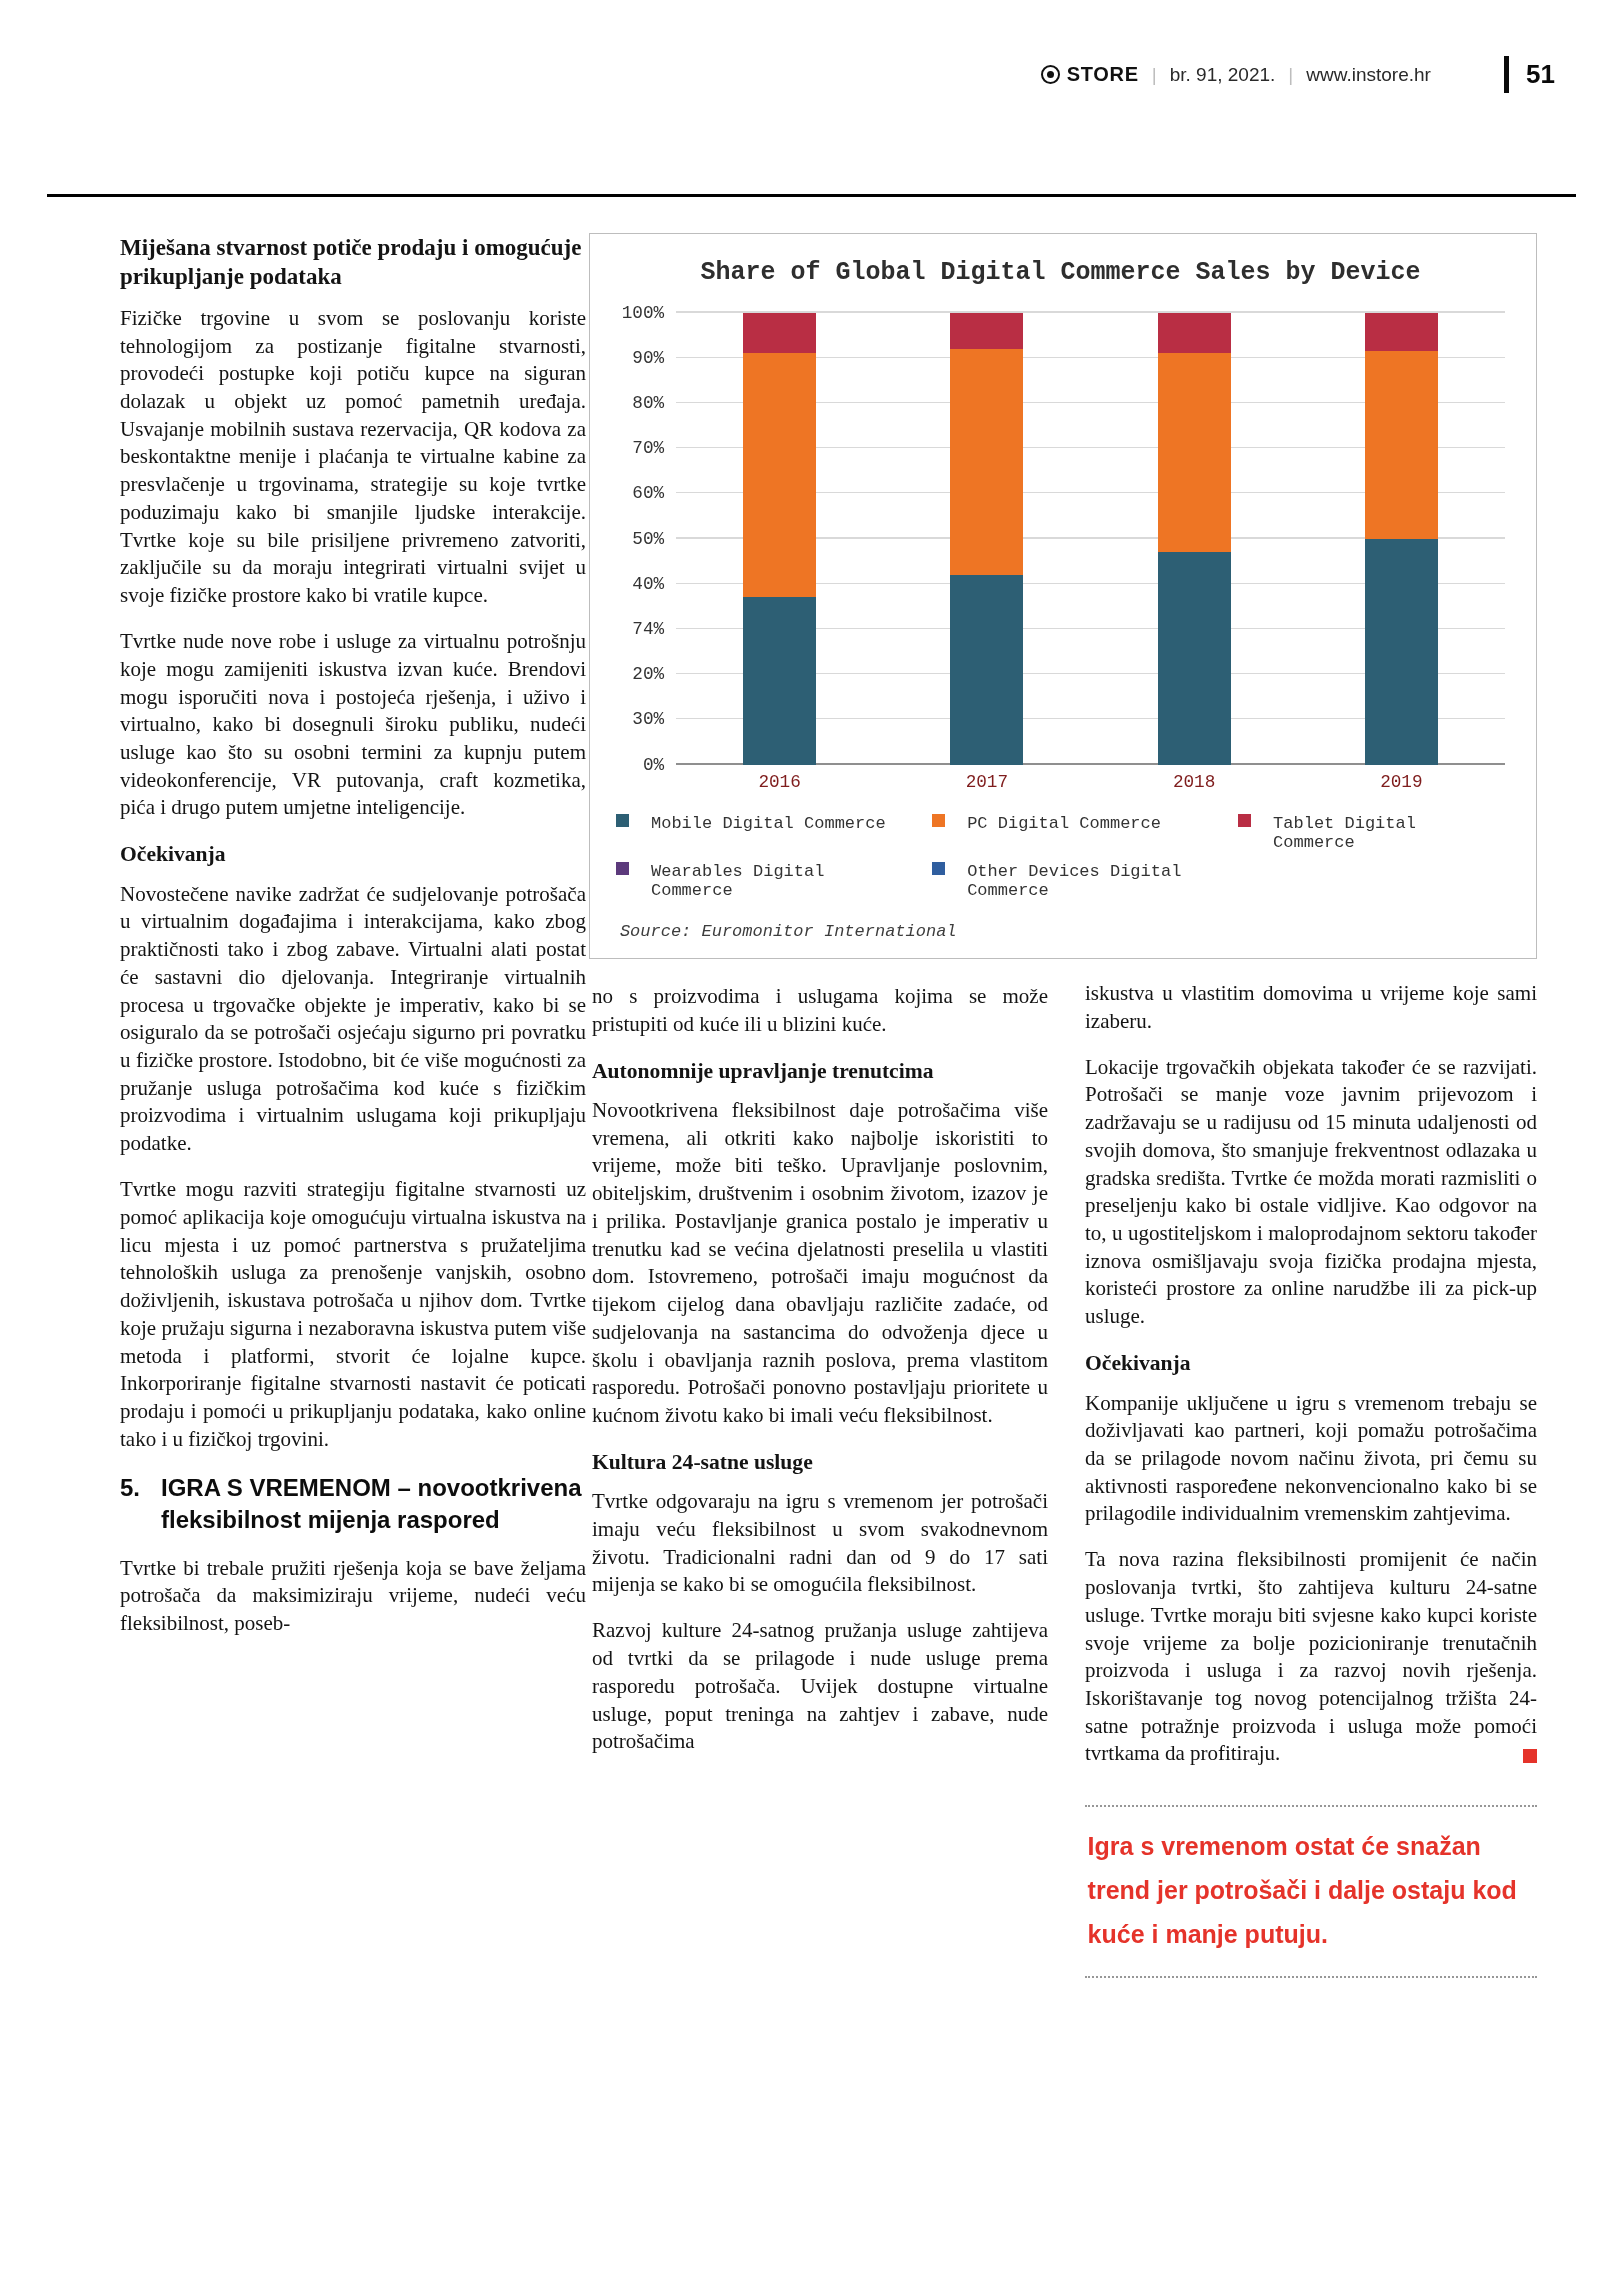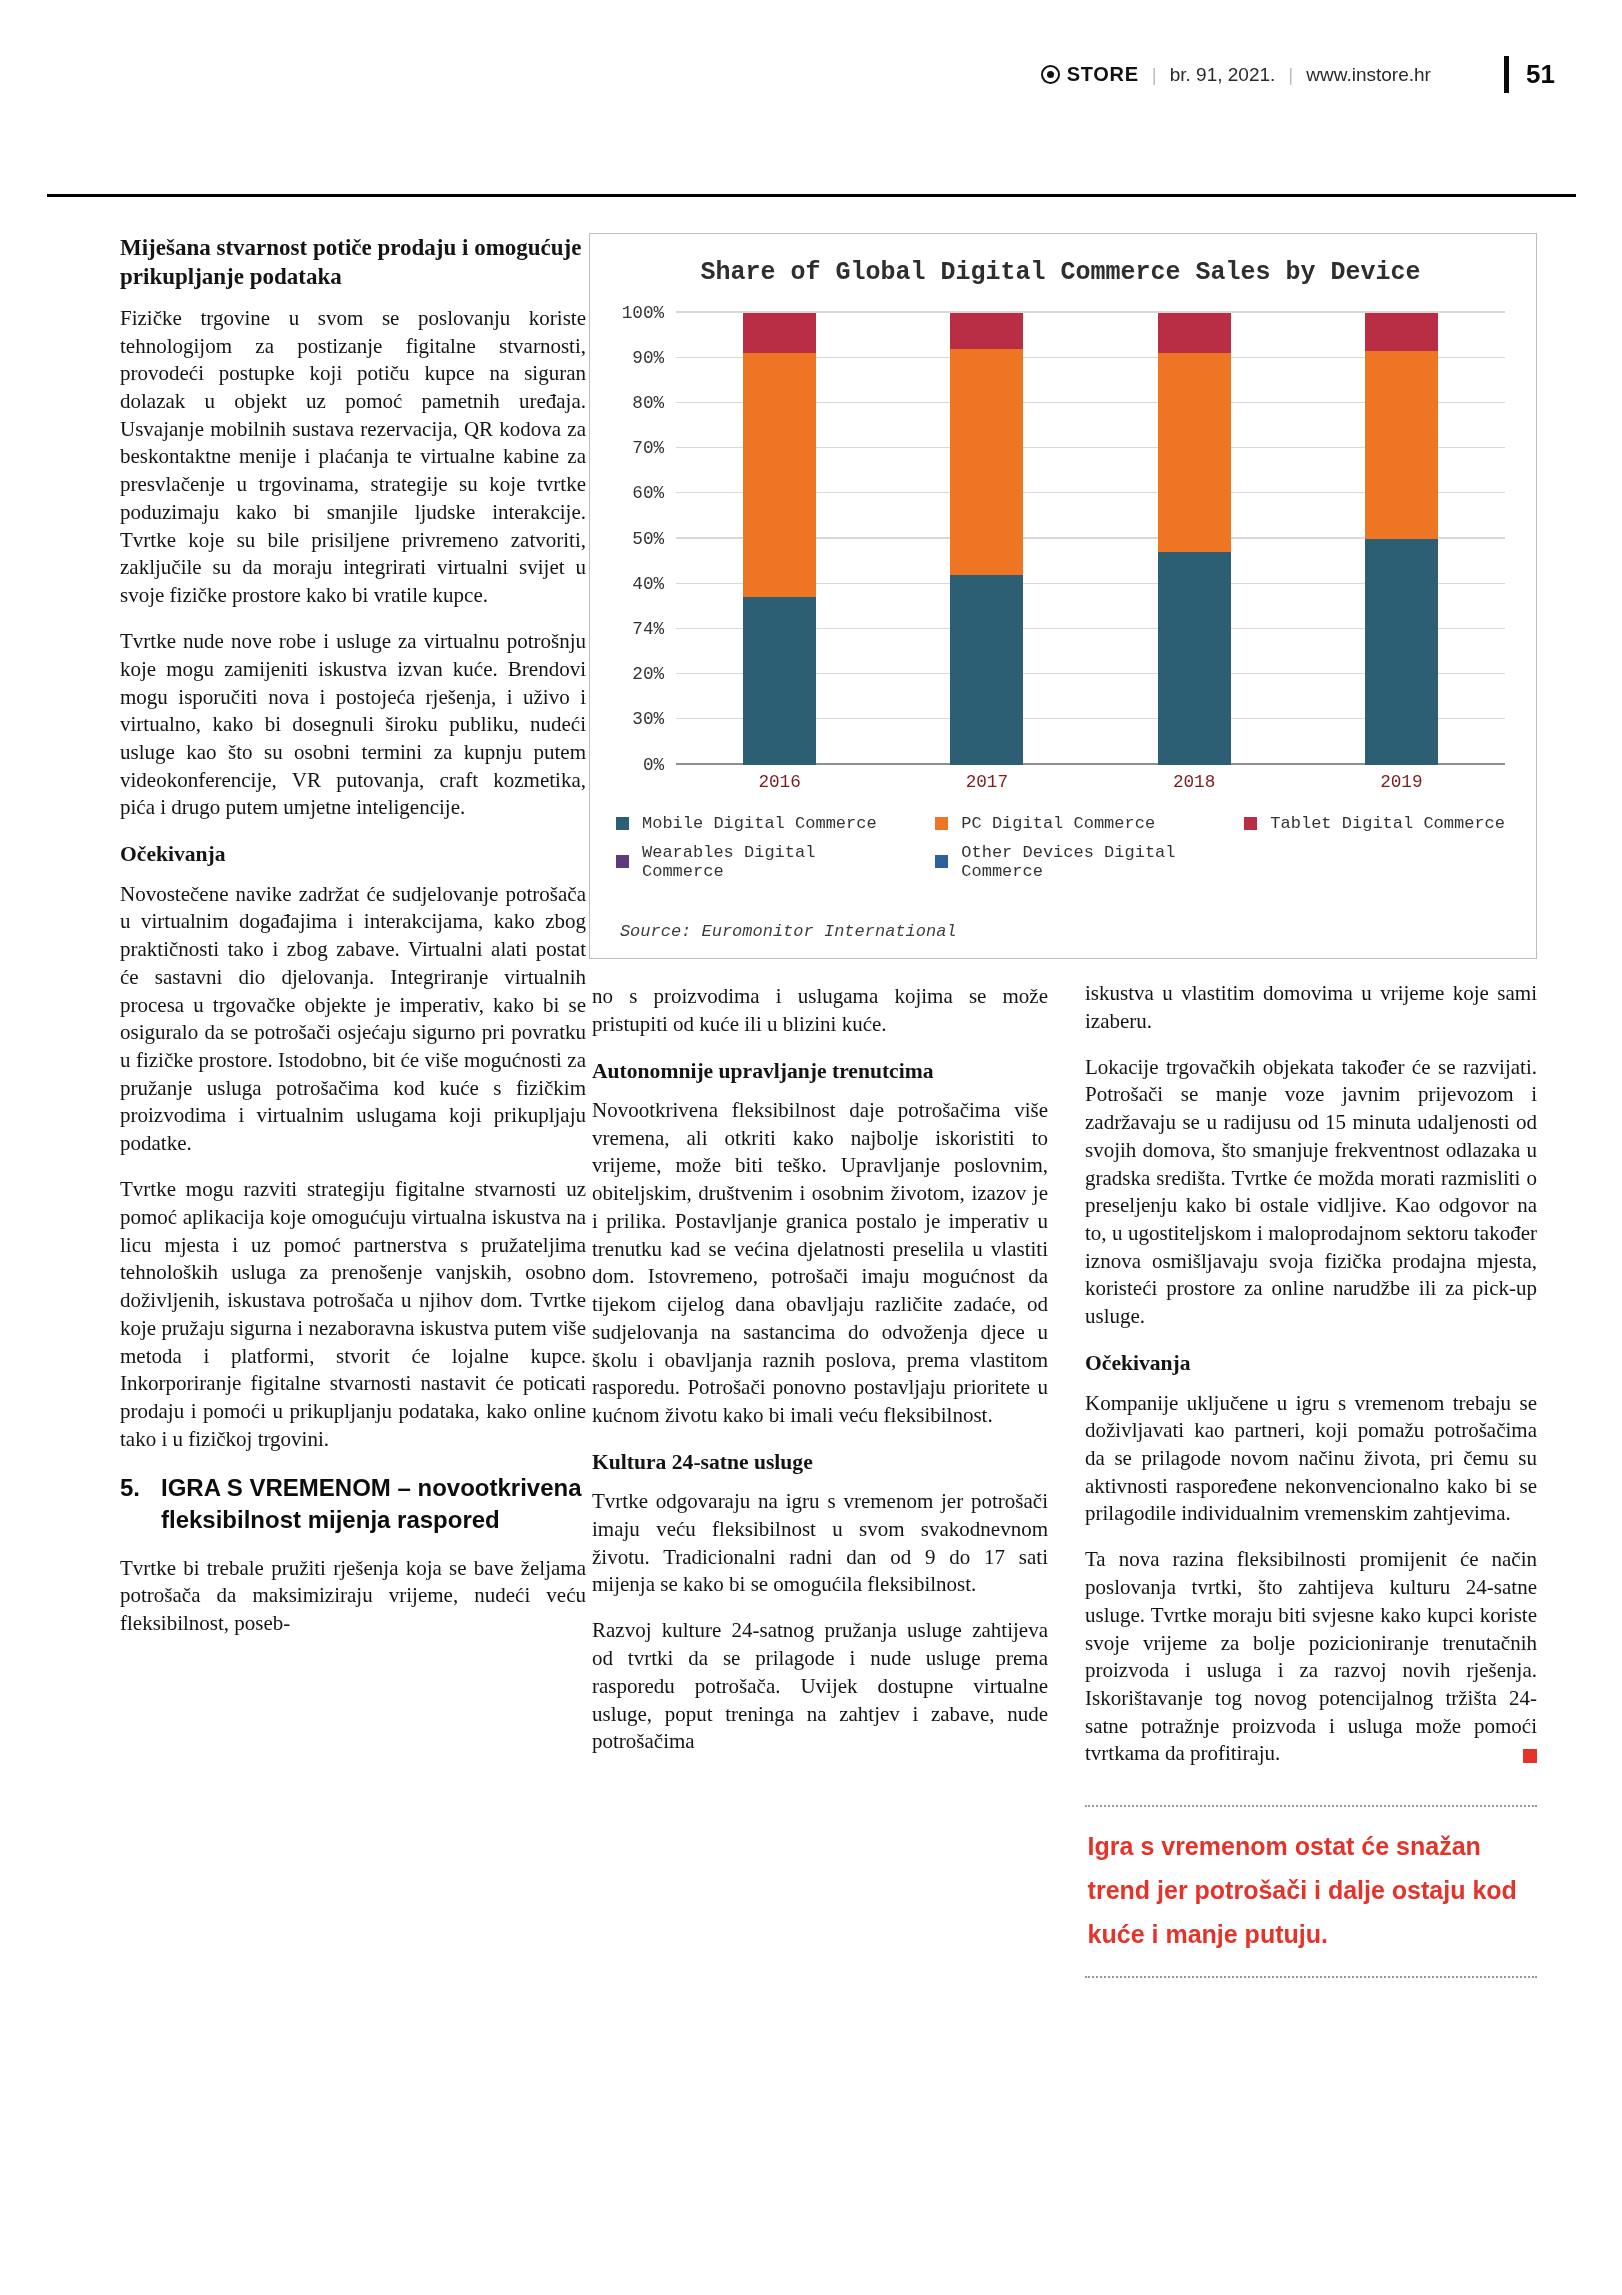--- a/index.html
+++ b/index.html
@@ -76,21 +76,21 @@
   .slot { flex:1; display:flex; justify-content:center; align-items:flex-end; height:100%; }
   .bar { width:73px; height:100%; display:flex; flex-direction:column-reverse; }
   .bar div { width:100%; }
   .chart-xlabels { display:flex; margin-left:60px; font-size:17.7px; color:#7f1d1d; margin-top:7.9px; }
   .chart-xlabels .xlab { flex:1; text-align:center; }
   .chart-legend {
     margin-top:22px; display:grid; grid-template-columns:repeat(3,auto);
     justify-content:center; column-gap:39px; row-gap:9.2px;
     font-size:17px; color:#333;
   }
-  .legend-item { display:flex; align-items:center; gap:13px; }
+  .legend-item { display:flex; align-items:flex-start; gap:22px; }
   .swatch { width:13px; height:13px; flex:none; display:inline-block; }
   .chart-source { margin-top:auto; font-size:17px; font-style:italic; color:#3d3d3d; padding:3.9px 0 2.6px 3.9px; }
 </style>
 </head>
 <body>
 
 <div class="page">
 
   <div class="masthead">
     <span class="logo-wrap">

